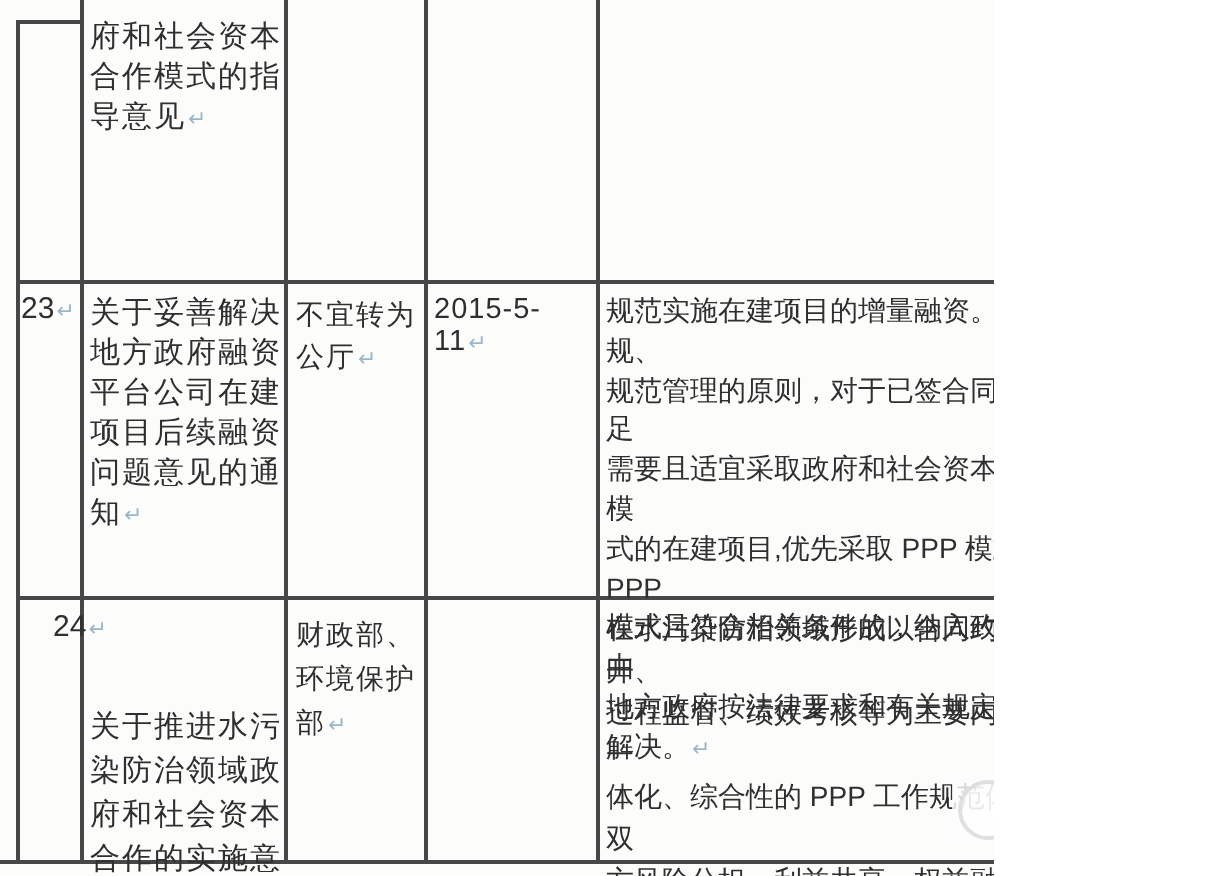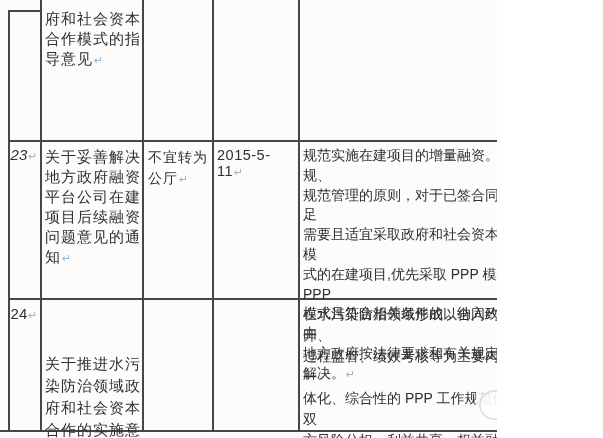--- a/index.html
+++ b/index.html
@@ -66,21 +66,21 @@
   <div class="hline" style="left:0;top:430px;width:600px;"></div>
 
   <div class="corner-mark"></div>
 
   <div class="cell title-cell" style="left:45px;top:9px;width:96px;">
     <span class="txt">府和社会资本
 合作模式的指
 导意见</span><span class="pmark">↵</span>
   </div>
 
-  <div class="cell seq-cell" style="left:8px;top:146px;width:32px;font-style:italic;">
+  <div class="cell seq-cell" style="left:8px;top:146px;width:32px;">
     <span>23</span><span class="pmark">↵</span>
   </div>
   <div class="cell title-cell" style="left:45px;top:147px;width:96px;">
     <span class="txt">关于妥善解决
 地方政府融资
 平台公司在建
 项目后续融资
 问题意见的通
 知</span><span class="pmark">↵</span>
   </div>
@@ -94,29 +94,34 @@
   <div class="cell content-cell lh-r23" style="left:303px;top:146px;width:292px;">
     <span class="txt">规范实施在建项目的增量融资。按照依法合规、
 规范管理的原则，对于已签合同贷款额不能满足
 需要且适宜采取政府和社会资本合作（PPP）模
 式的在建项目,优先采取 PPP 模式;不宜转为 PPP
 模式且符合相关条件的，纳入政府预算管理，由
 地方政府按法律要求和有关规定发行政府债券
 解决。</span><span class="pmark">↵</span>
   </div>
 
-  <div class="cell seq-cell" style="left:8px;top:305px;width:32px;">
+  <div class="cell seq-cell" style="left:24px;top:305px;width:32px;">
     <span>24</span><span class="pmark">↵</span>
   </div>
   <div class="cell title-cell lh-r24t" style="left:45px;top:306px;width:96px;">
     <span class="txt">关于推进水污
 染防治领域政
 府和社会资本
 合作的实施意
 见</span><span class="pmark">↵</span>
+  </div>
+  <div class="cell agency-cell" style="left:148px;top:306px;width:62px;line-height:22px;">
+    <span class="txt">财政部、
+环境保护
+部</span><span class="pmark">↵</span>
   </div>
   <div class="cell content-cell lh-r24" style="left:303px;top:304px;width:292px;">
     <span class="txt">在水污染防治领域形成以合同约束、信息公开、
 过程监管、绩效考核等为主要内容，多层次、一
 体化、综合性的 PPP 工作规范体系，实现合作双
 方风险分担、利益共享、权益融合。建立和完善
 水污染防治领域稳定、长效的投资回报
 机制。</span>
   </div>
 

